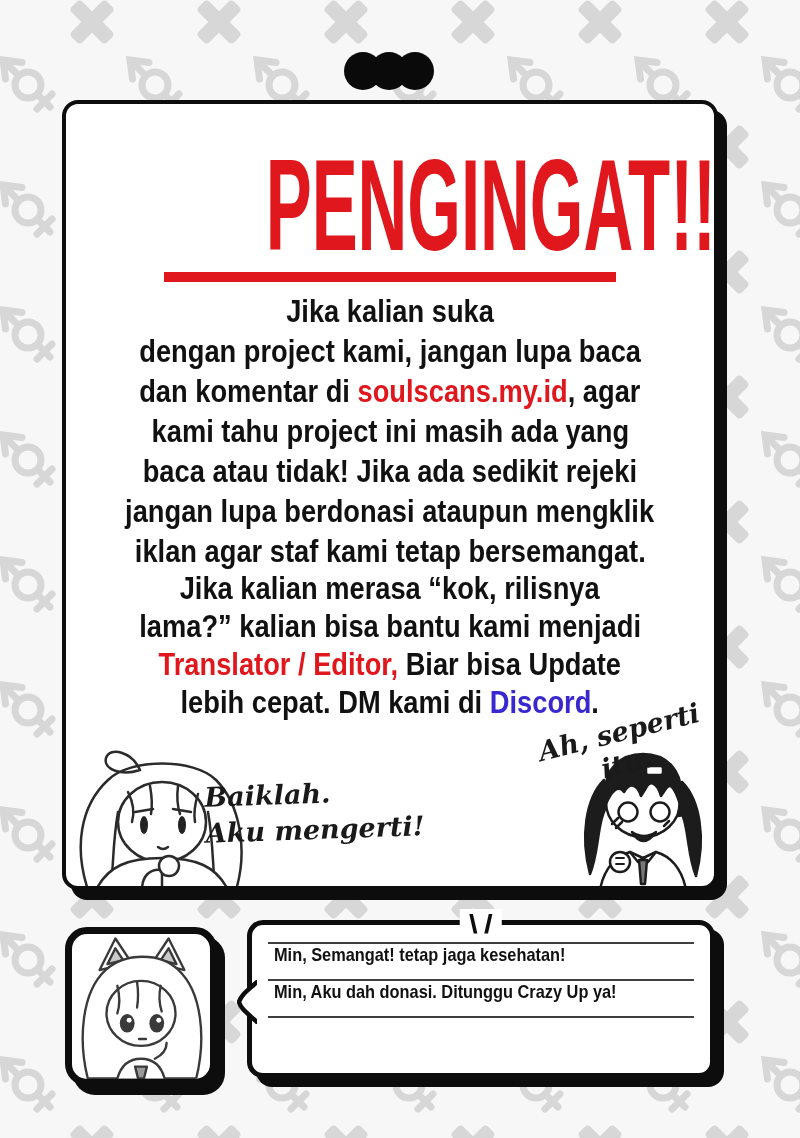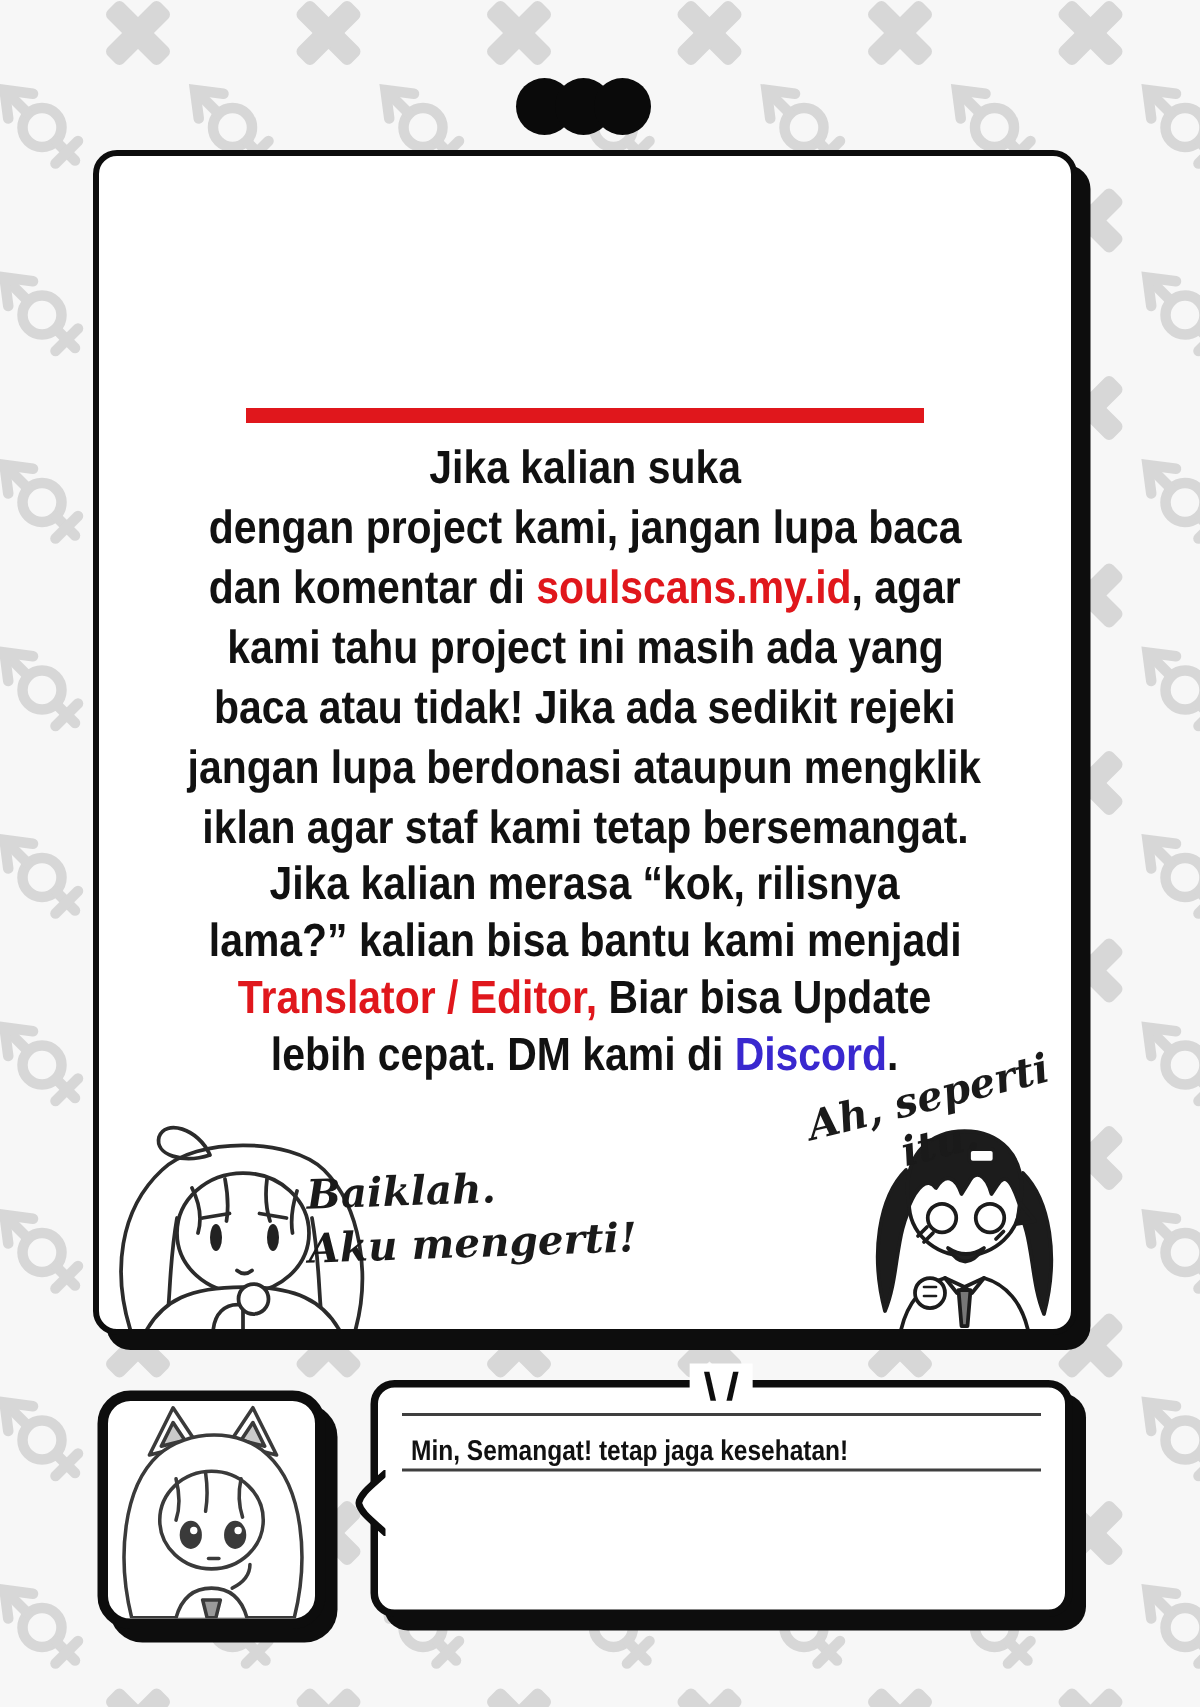--- a/index.html
+++ b/index.html
@@ -48,21 +48,21 @@
   .avatar-box svg{width:100%;height:100%;display:block;}
   .comment-box{position:absolute;left:247px;top:920px;width:468px;height:158px;box-sizing:border-box;
                background:#fff;border:5px solid #0d0d0d;border-radius:16px;
                box-shadow:9px 9px 0 #0d0d0d;z-index:2;}
   .comment-header{position:absolute;top:-16px;left:50%;transform:translateX(-50%);
                   height:30px;background:#fff;padding:0 10px;display:flex;align-items:center;
                   gap:8px;white-space:nowrap;z-index:3;}
   .slash{font-size:26px;font-weight:bold;color:#0d0d0d;transform:scaleX(1.2);}
   .comment-title{font-size:21px;font-weight:bold;letter-spacing:7px;color:#0d0d0d;}
   .comment-list{position:absolute;left:16px;right:16px;top:17px;}
-  .comment-row{height:35px;border-top:2px solid #3f3f3f;display:flex;align-items:flex-end;
+  .comment-row{height:35px;border-top:2px solid #3f3f3f;display:flex;align-items:flex-start;
                padding-left:6px;font-size:19px;font-weight:bold;color:#111;}
   .comment-row:last-child{border-bottom:2px solid #3f3f3f;}
   .sql{display:inline-block;transform:scaleX(0.86);transform-origin:left center;white-space:nowrap;}
   .notch{position:absolute;left:-15px;top:55px;z-index:4;}
 </style>
 </head>
 <body>
 
 <div class="stage">
 
@@ -876,20 +876,23 @@
         </svg></div>
     </div>
 
   <div class="dots">
       <span class="dot"></span>
       <span class="dot"></span>
       <span class="dot"></span>
     </div>
 
   <div class="card">
+    <div class="title" style="color: rgb(224, 23, 28);">
+      <span class="sqt">PENGINGAT!!</span>
+    </div>
     <div class="underline" style="background: rgb(224, 23, 28);"></div>
 
     <div class="para p1">
         <div class="pline"><span class="sq"><span>Jika kalian suka</span></span></div>
         <div class="pline"><span class="sq"><span>dengan project kami, jangan lupa baca</span></span></div>
         <div class="pline"><span class="sq"><span>dan komentar di </span><span style="color: rgb(224, 23, 28);">soulscans.my.id</span><span>, agar</span></span></div>
         <div class="pline"><span class="sq"><span>kami tahu project ini masih ada yang</span></span></div>
         <div class="pline"><span class="sq"><span>baca atau tidak! Jika ada sedikit rejeki</span></span></div>
         <div class="pline"><span class="sq"><span>jangan lupa berdonasi ataupun mengklik</span></span></div>
         <div class="pline"><span class="sq"><span>iklan agar staf kami tetap bersemangat.</span></span></div>
@@ -978,16 +981,19 @@
       <path d="M20,2 C10,11 4,15 2,22 C4,29 10,33 20,42" fill="none" stroke="#0d0d0d" stroke-width="4.5" stroke-linecap="round"></path>
     </svg>
     <div class="comment-header">
       <span class="slash">\</span>
       <span class="slash">/</span>
     </div>
     <div class="comment-list">
         <div class="comment-row">
           <span class="sql">Min, Semangat! tetap jaga kesehatan!</span>
         </div>
+        <div class="comment-row">
+          <span class="sql">Min, Aku dah donasi. Ditunggu Crazy Up ya!</span>
+        </div>
       </div>
   </div>
 
 </div>
 
 </body></html>

